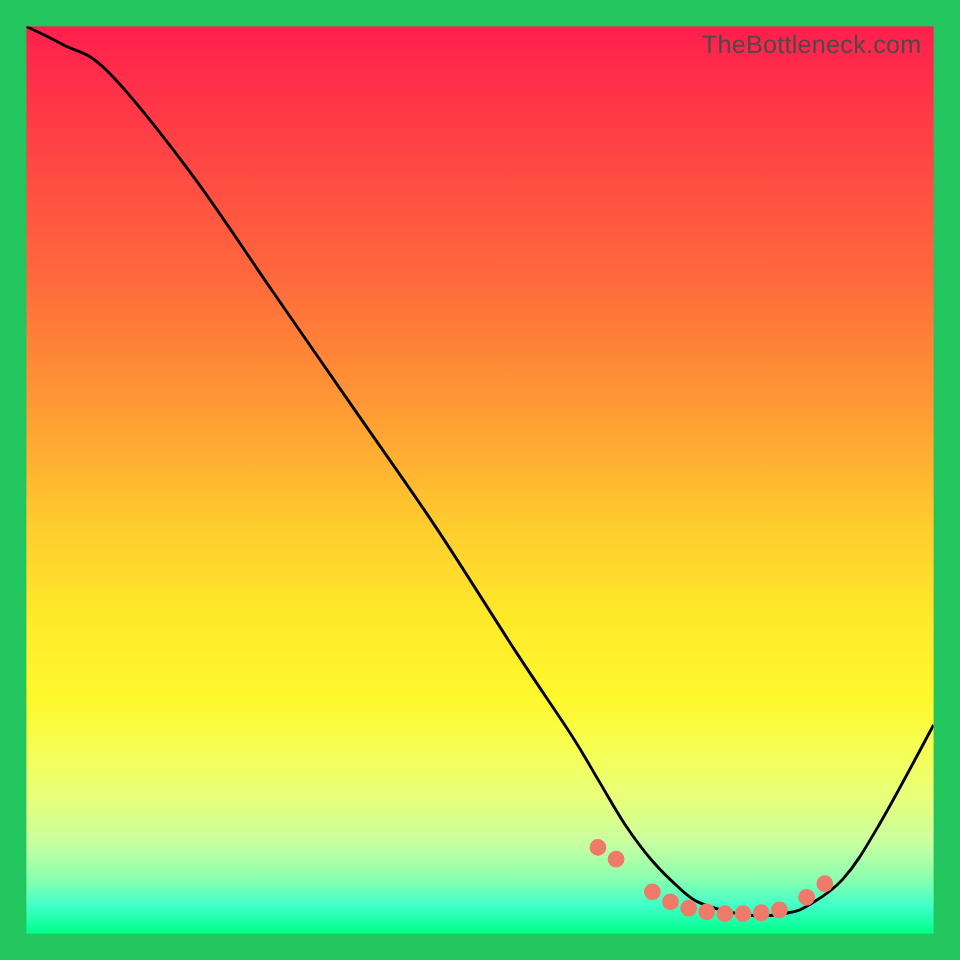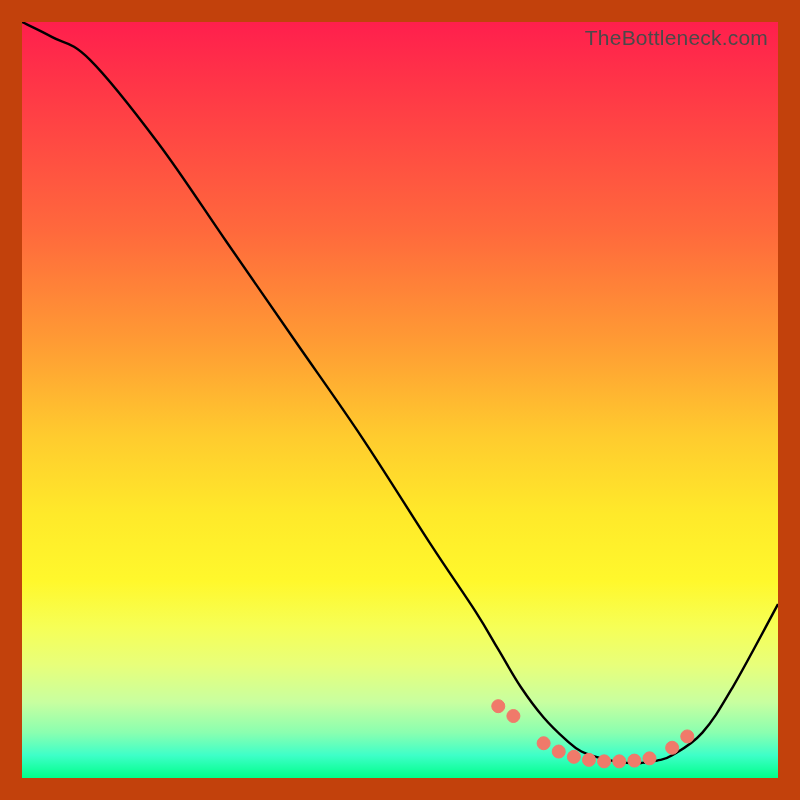--- a/index.html
+++ b/index.html
@@ -8,21 +8,21 @@
     width: 800px;
     height: 800px;
     background: #000;
     overflow: hidden;
     font-family: Arial, Helvetica, sans-serif;
   }
   .frame {
     position: relative;
     width: 800px;
     height: 800px;
-    background: #c2410c;
+    background: #22c55e;
     text-decoration: underline;
   }
   .plot-area {
     position: absolute;
     left: 22px;
     top: 22px;
     width: 756px;
     height: 756px;
     
     background: linear-gradient(

